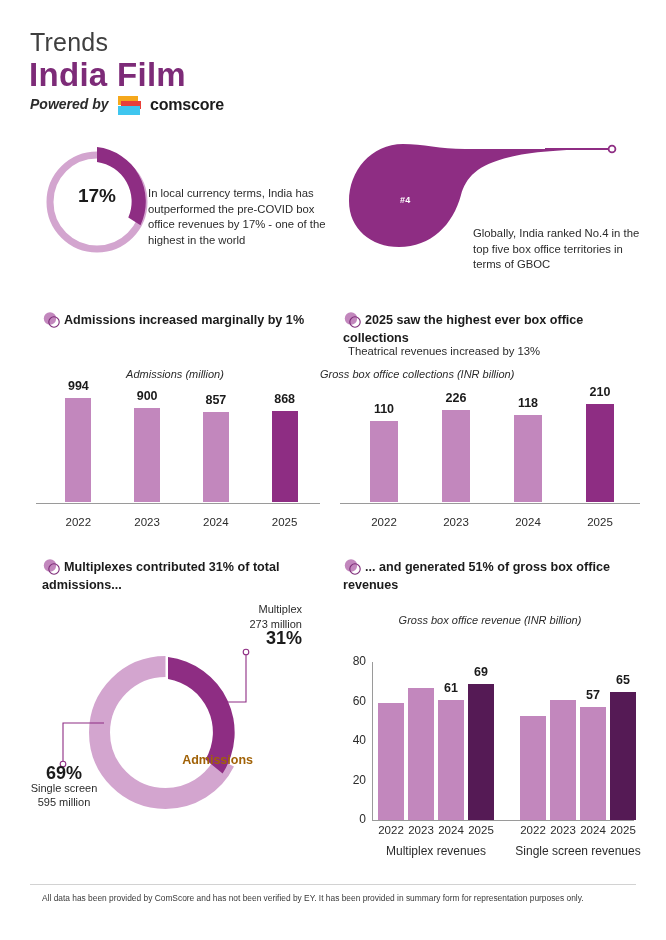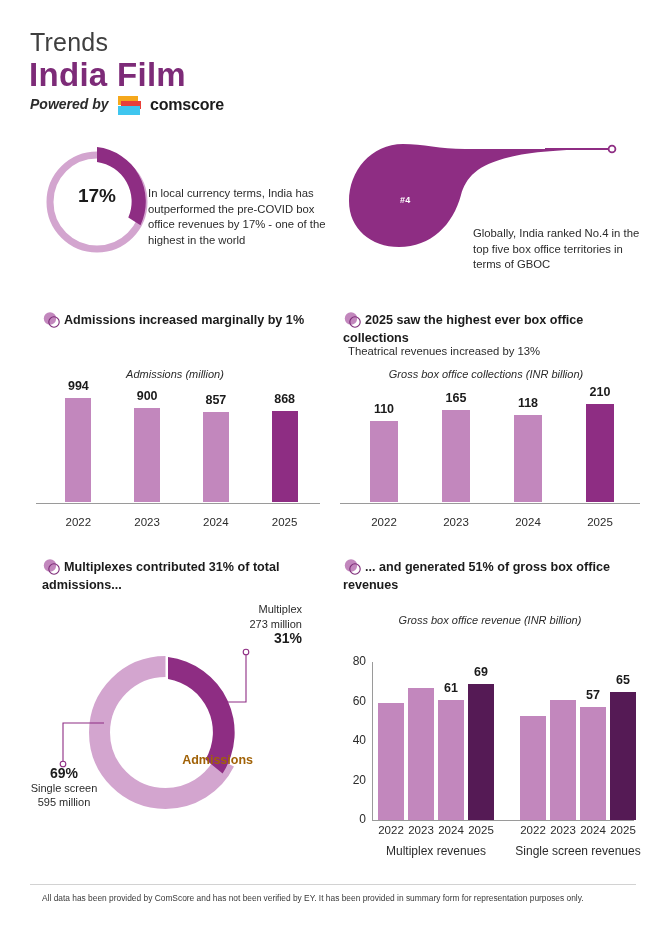--- a/index.html
+++ b/index.html
@@ -84,21 +84,21 @@
   }
   .grp-lbl { position: absolute; text-align: center; font-size: 12px; color: #2b2b2b; }
 
   
   .donut-adm { position: absolute; left: 78px; top: 645px; width: 175px; height: 175px; }
   .donut-adm .center-lbl {
     position: absolute; left: 0; top: 78px; width: 175px; text-align: right;
     font-size: 12.5px; font-weight: 700; color: #a16207; margin-top: 30px;
   }
   .callout { position: absolute; font-size: 11px; color: #2b2b2b; line-height: 14.5px; }
-  .callout .big { font-size: 14px; font-weight: 700; color: #1b1b1b; }
+  .callout .big { font-size: 18px; font-weight: 700; color: #1b1b1b; }
 
   
   .rule { position: absolute; left: 30px; top: 884px; width: 606px; height: 1px; background: #d2d2d2; }
   .footnote {
     position: absolute; left: 42px; top: 893px; width: 600px;
     font-size: 8.4px; color: #3a3a3a;
   }
 </style>
 </head>
 <body>
@@ -164,28 +164,28 @@
   <div class="sec-head" style="left:331px; top:310px; width:300px;">
     <span class="bullet">
       <svg width="20" height="18" viewBox="0 0 20 18">
         <circle cx="8" cy="7.5" r="6.2" fill="#c287bd"></circle>
         <circle cx="12" cy="11" r="5.2" fill="none" stroke="#7d2b78" stroke-width="1.1"></circle>
       </svg>
     </span>
     <span class="h-txt">2025 saw the highest ever box office collections</span>
   </div>
   <div class="sec-sub" style="left:348px; top:344px; width:290px;">Theatrical revenues increased by 13%</div>
-  <div class="chart-cap" style="left:331px; top:368px; width:310px; text-align:center;">Gross box office collections (INR billion)</div>
+  <div class="chart-cap" style="left:320px; top:368px; width:310px; ">Gross box office collections (INR billion)</div>
 
   <div class="barchart" id="chart-collections" style="left:348px; top:392px; width:288px; height:110px;">
       <div class="bar" style="left: 22px; width: 28px; height: 80.6667px; background: rgb(194, 135, 189);"></div>
       <div class="bar-lbl" style="left: 6px; width: 60px; top: 10.3333px;">110</div>
       <div class="tick-lbl" style="left: 6px; width: 60px; top: 124px;">2022</div>
       <div class="bar" style="left: 94px; width: 28px; height: 92.4px; background: rgb(194, 135, 189);"></div>
-      <div class="bar-lbl" style="left: 78px; width: 60px; top: -1.4px;">165</div>
+      <div class="bar-lbl" style="left: 78px; width: 60px; top: -1.4px;">226</div>
       <div class="tick-lbl" style="left: 78px; width: 60px; top: 124px;">2023</div>
       <div class="bar" style="left: 166px; width: 28px; height: 86.5333px; background: rgb(194, 135, 189);"></div>
       <div class="bar-lbl" style="left: 150px; width: 60px; top: 4.46667px;">118</div>
       <div class="tick-lbl" style="left: 150px; width: 60px; top: 124px;">2024</div>
       <div class="bar" style="left: 238px; width: 28px; height: 97.5333px; background: rgb(142, 45, 131);"></div>
       <div class="bar-lbl" style="left: 222px; width: 60px; top: -6.53333px;">210</div>
       <div class="tick-lbl" style="left: 222px; width: 60px; top: 124px;">2025</div>
     </div>
   <div class="axis-line" style="left:340px; top:503px; width:300px; height:1.4px;"></div>
 

